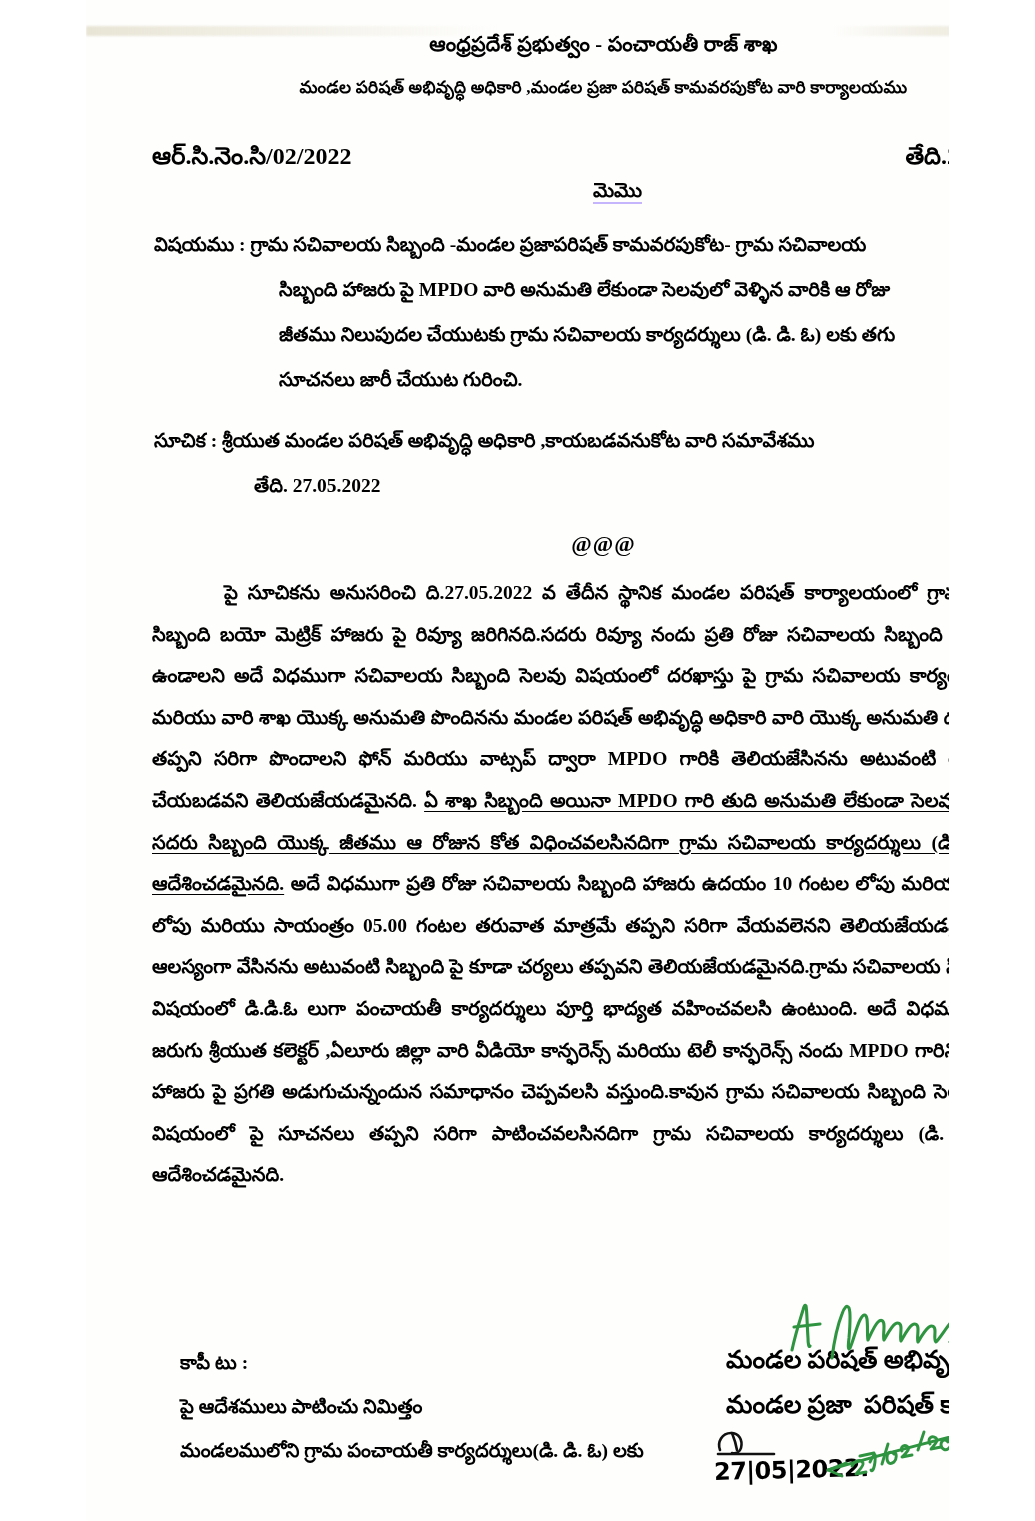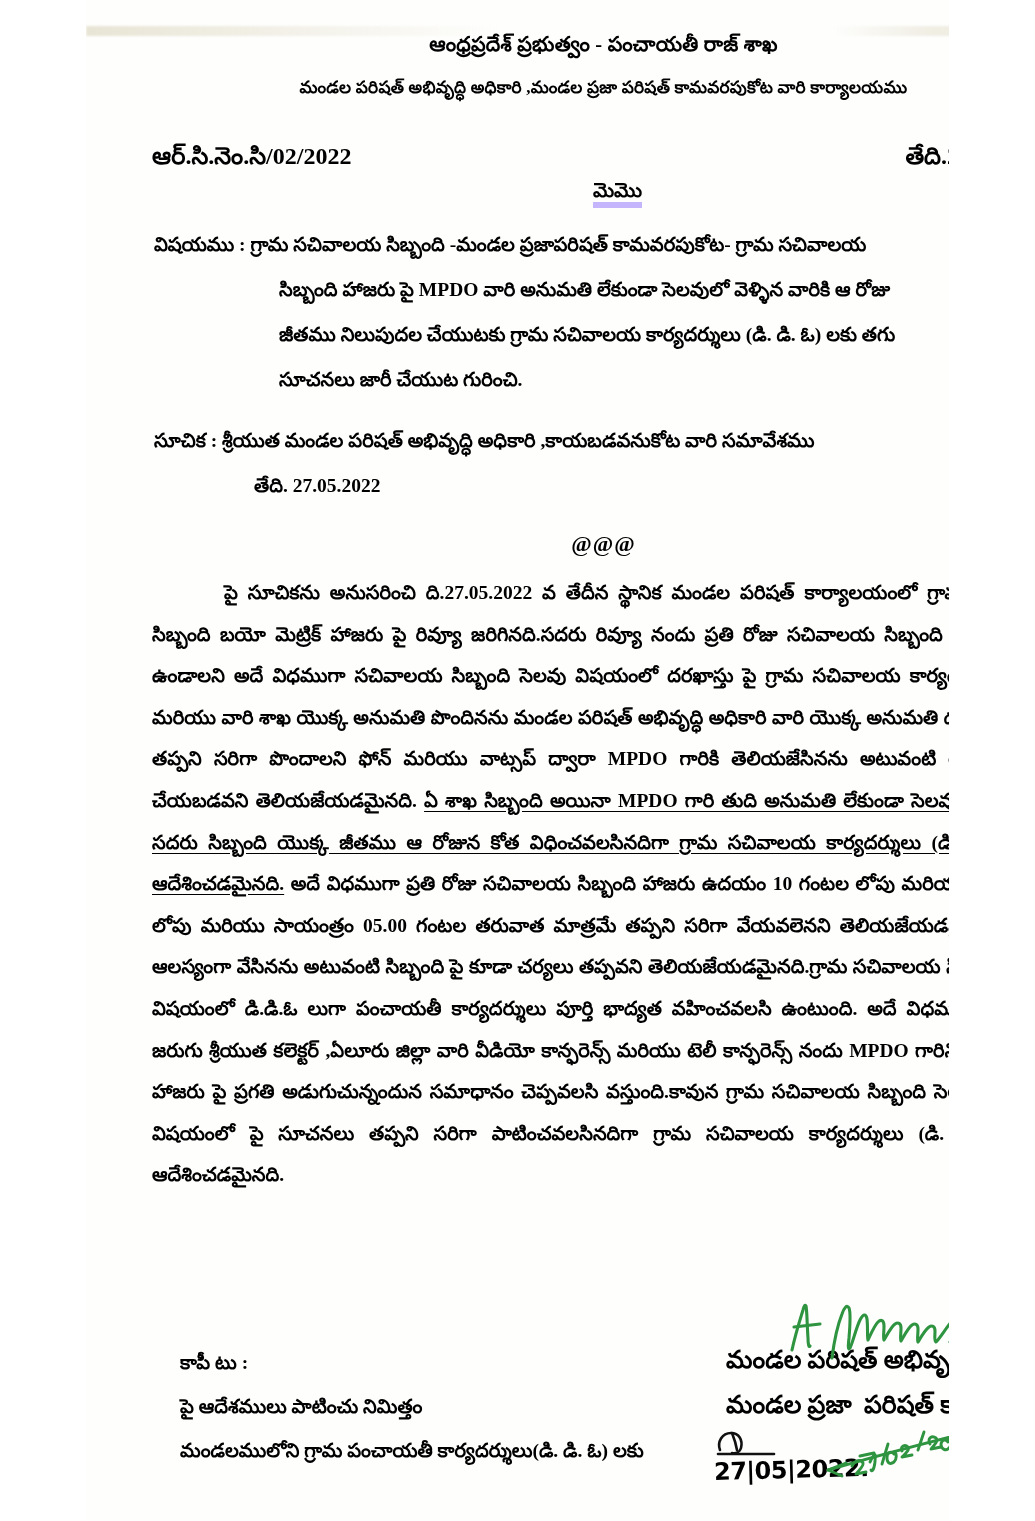--- a/index.html
+++ b/index.html
@@ -80,21 +80,21 @@
 
   .memo-title {
     position: absolute;
     left: 0; right: 0;
     top: 179px;
     text-align: center;
     font-size: 20px;
     font-weight: 700;
   }
   .memo-title span {
-    border-bottom: 6px solid #c4b5fd;
+    border-bottom: 2px solid #c4b5fd;
     padding-bottom: 1px;
     margin-left: 28px;
   }
 
   
   .subject {
     position: absolute;
     left: 68px;
     right: 60px;
     top: 222px;

